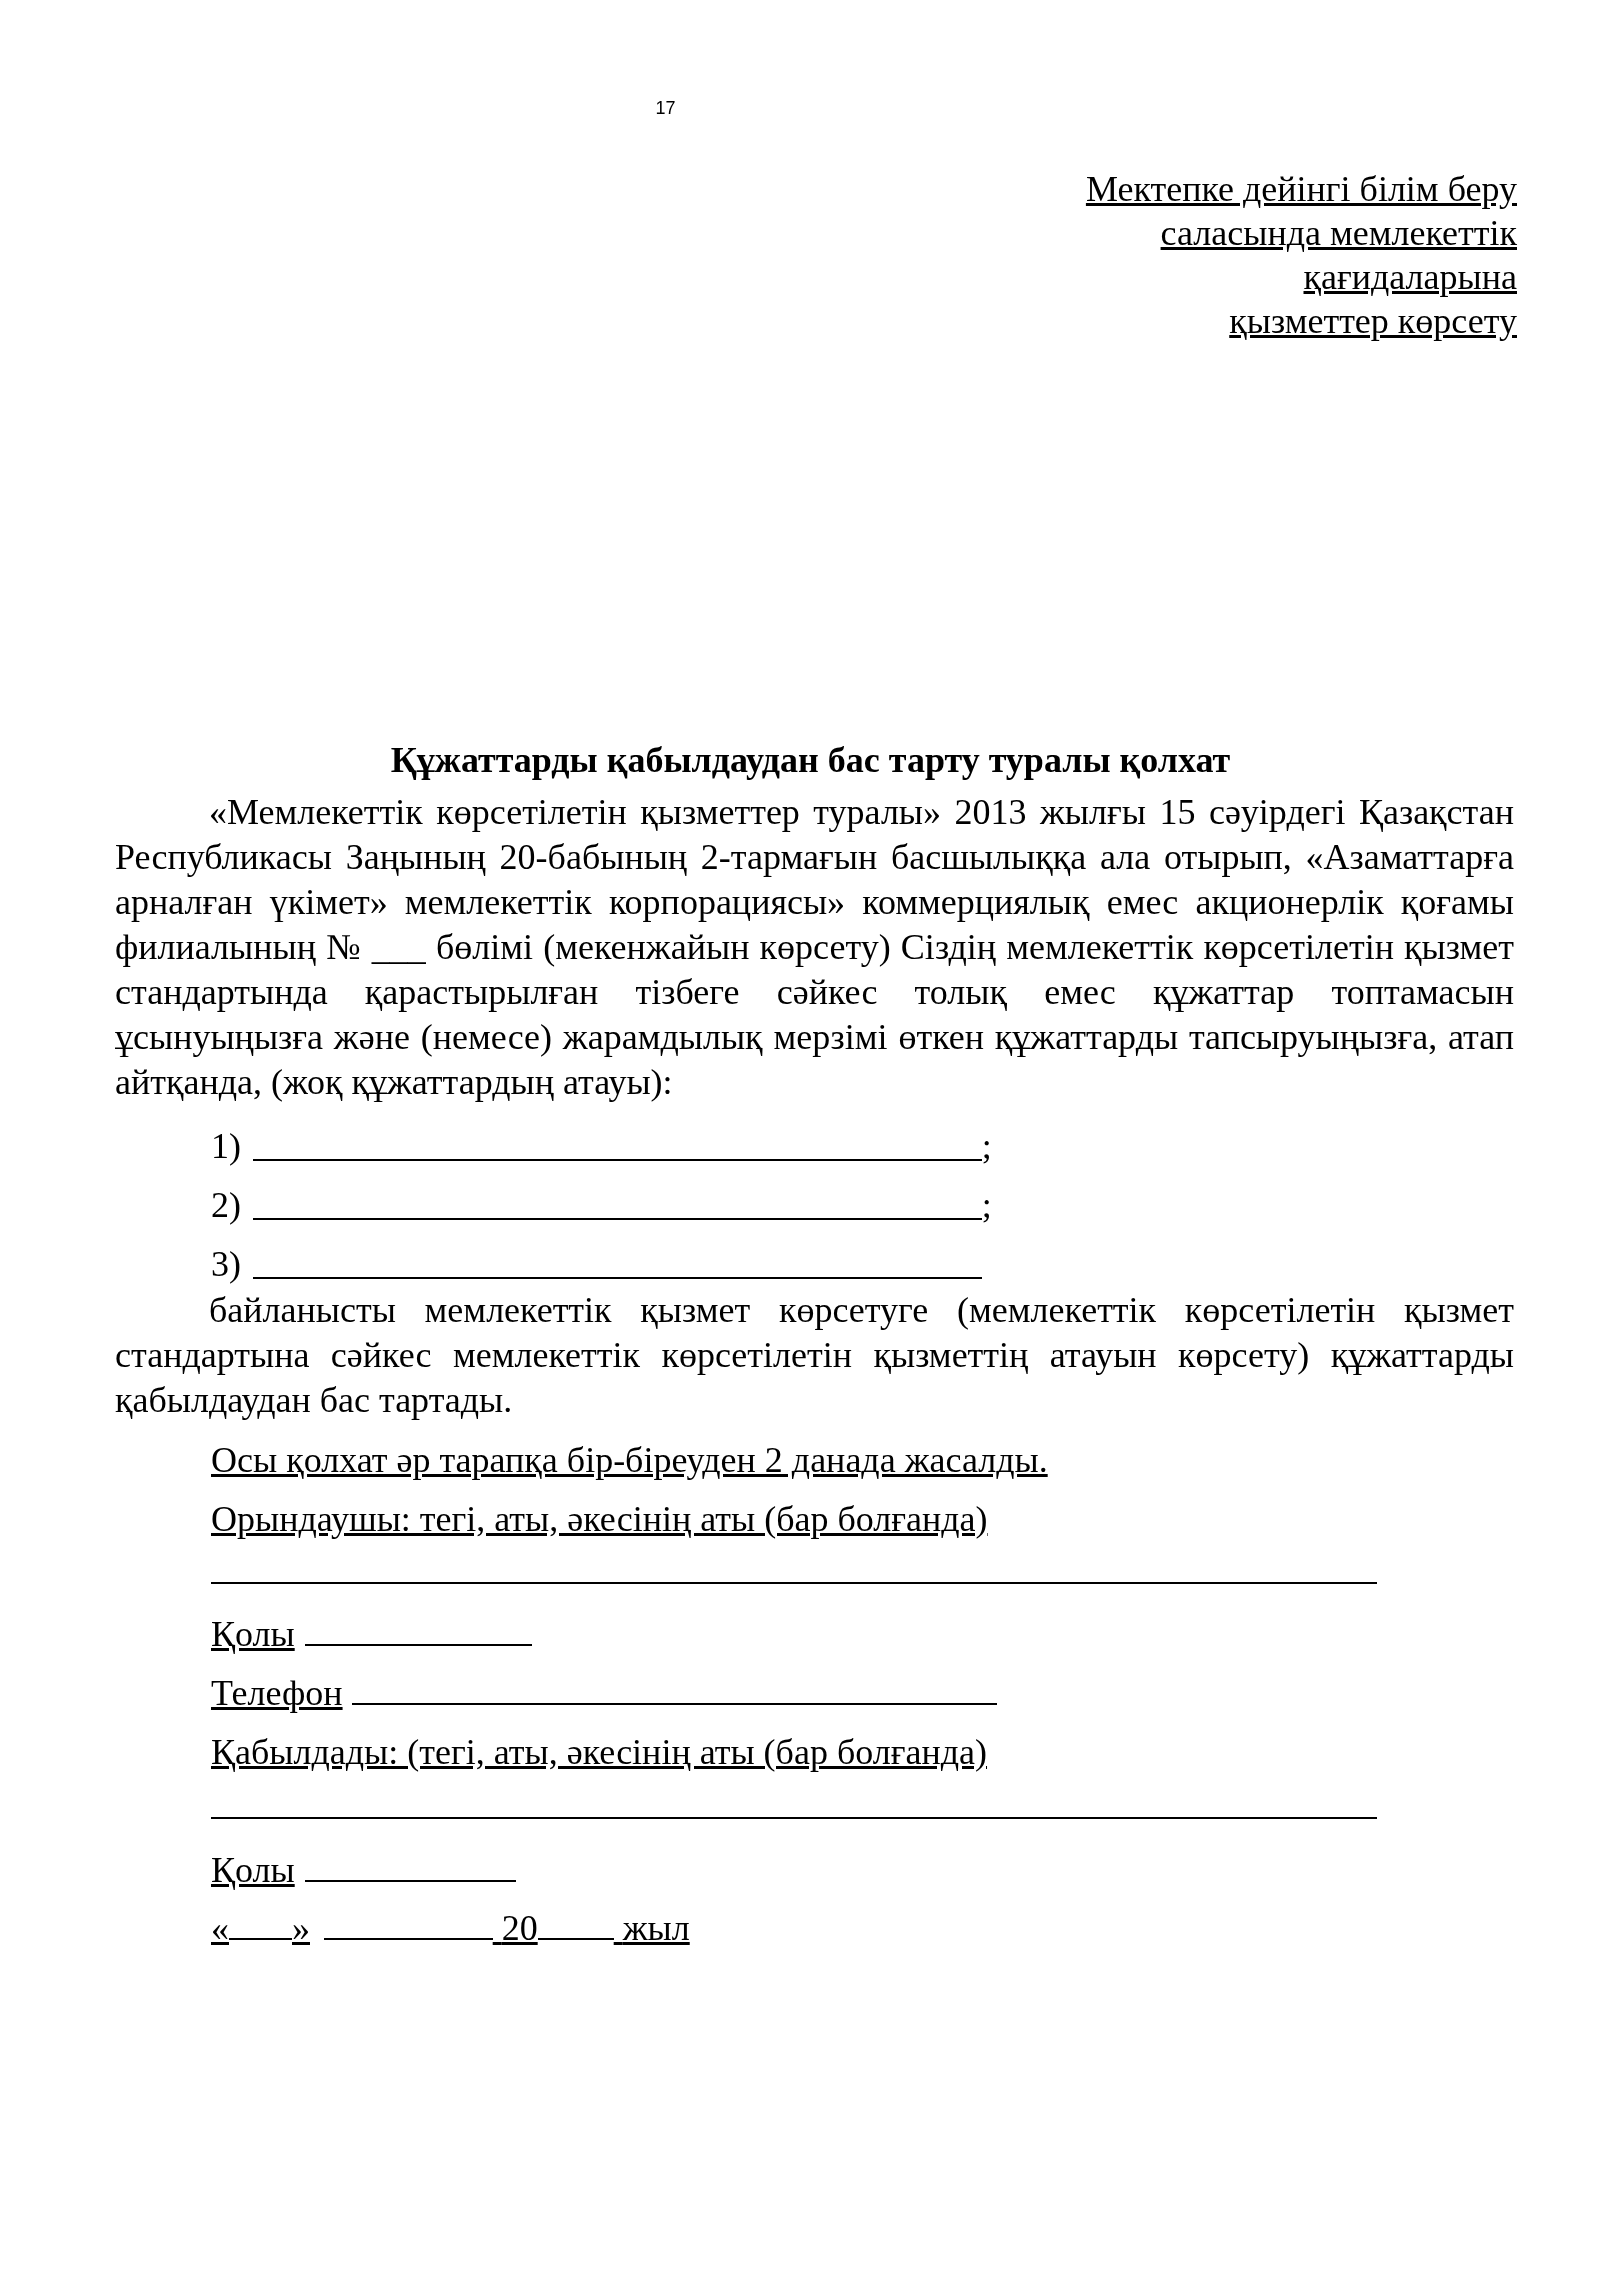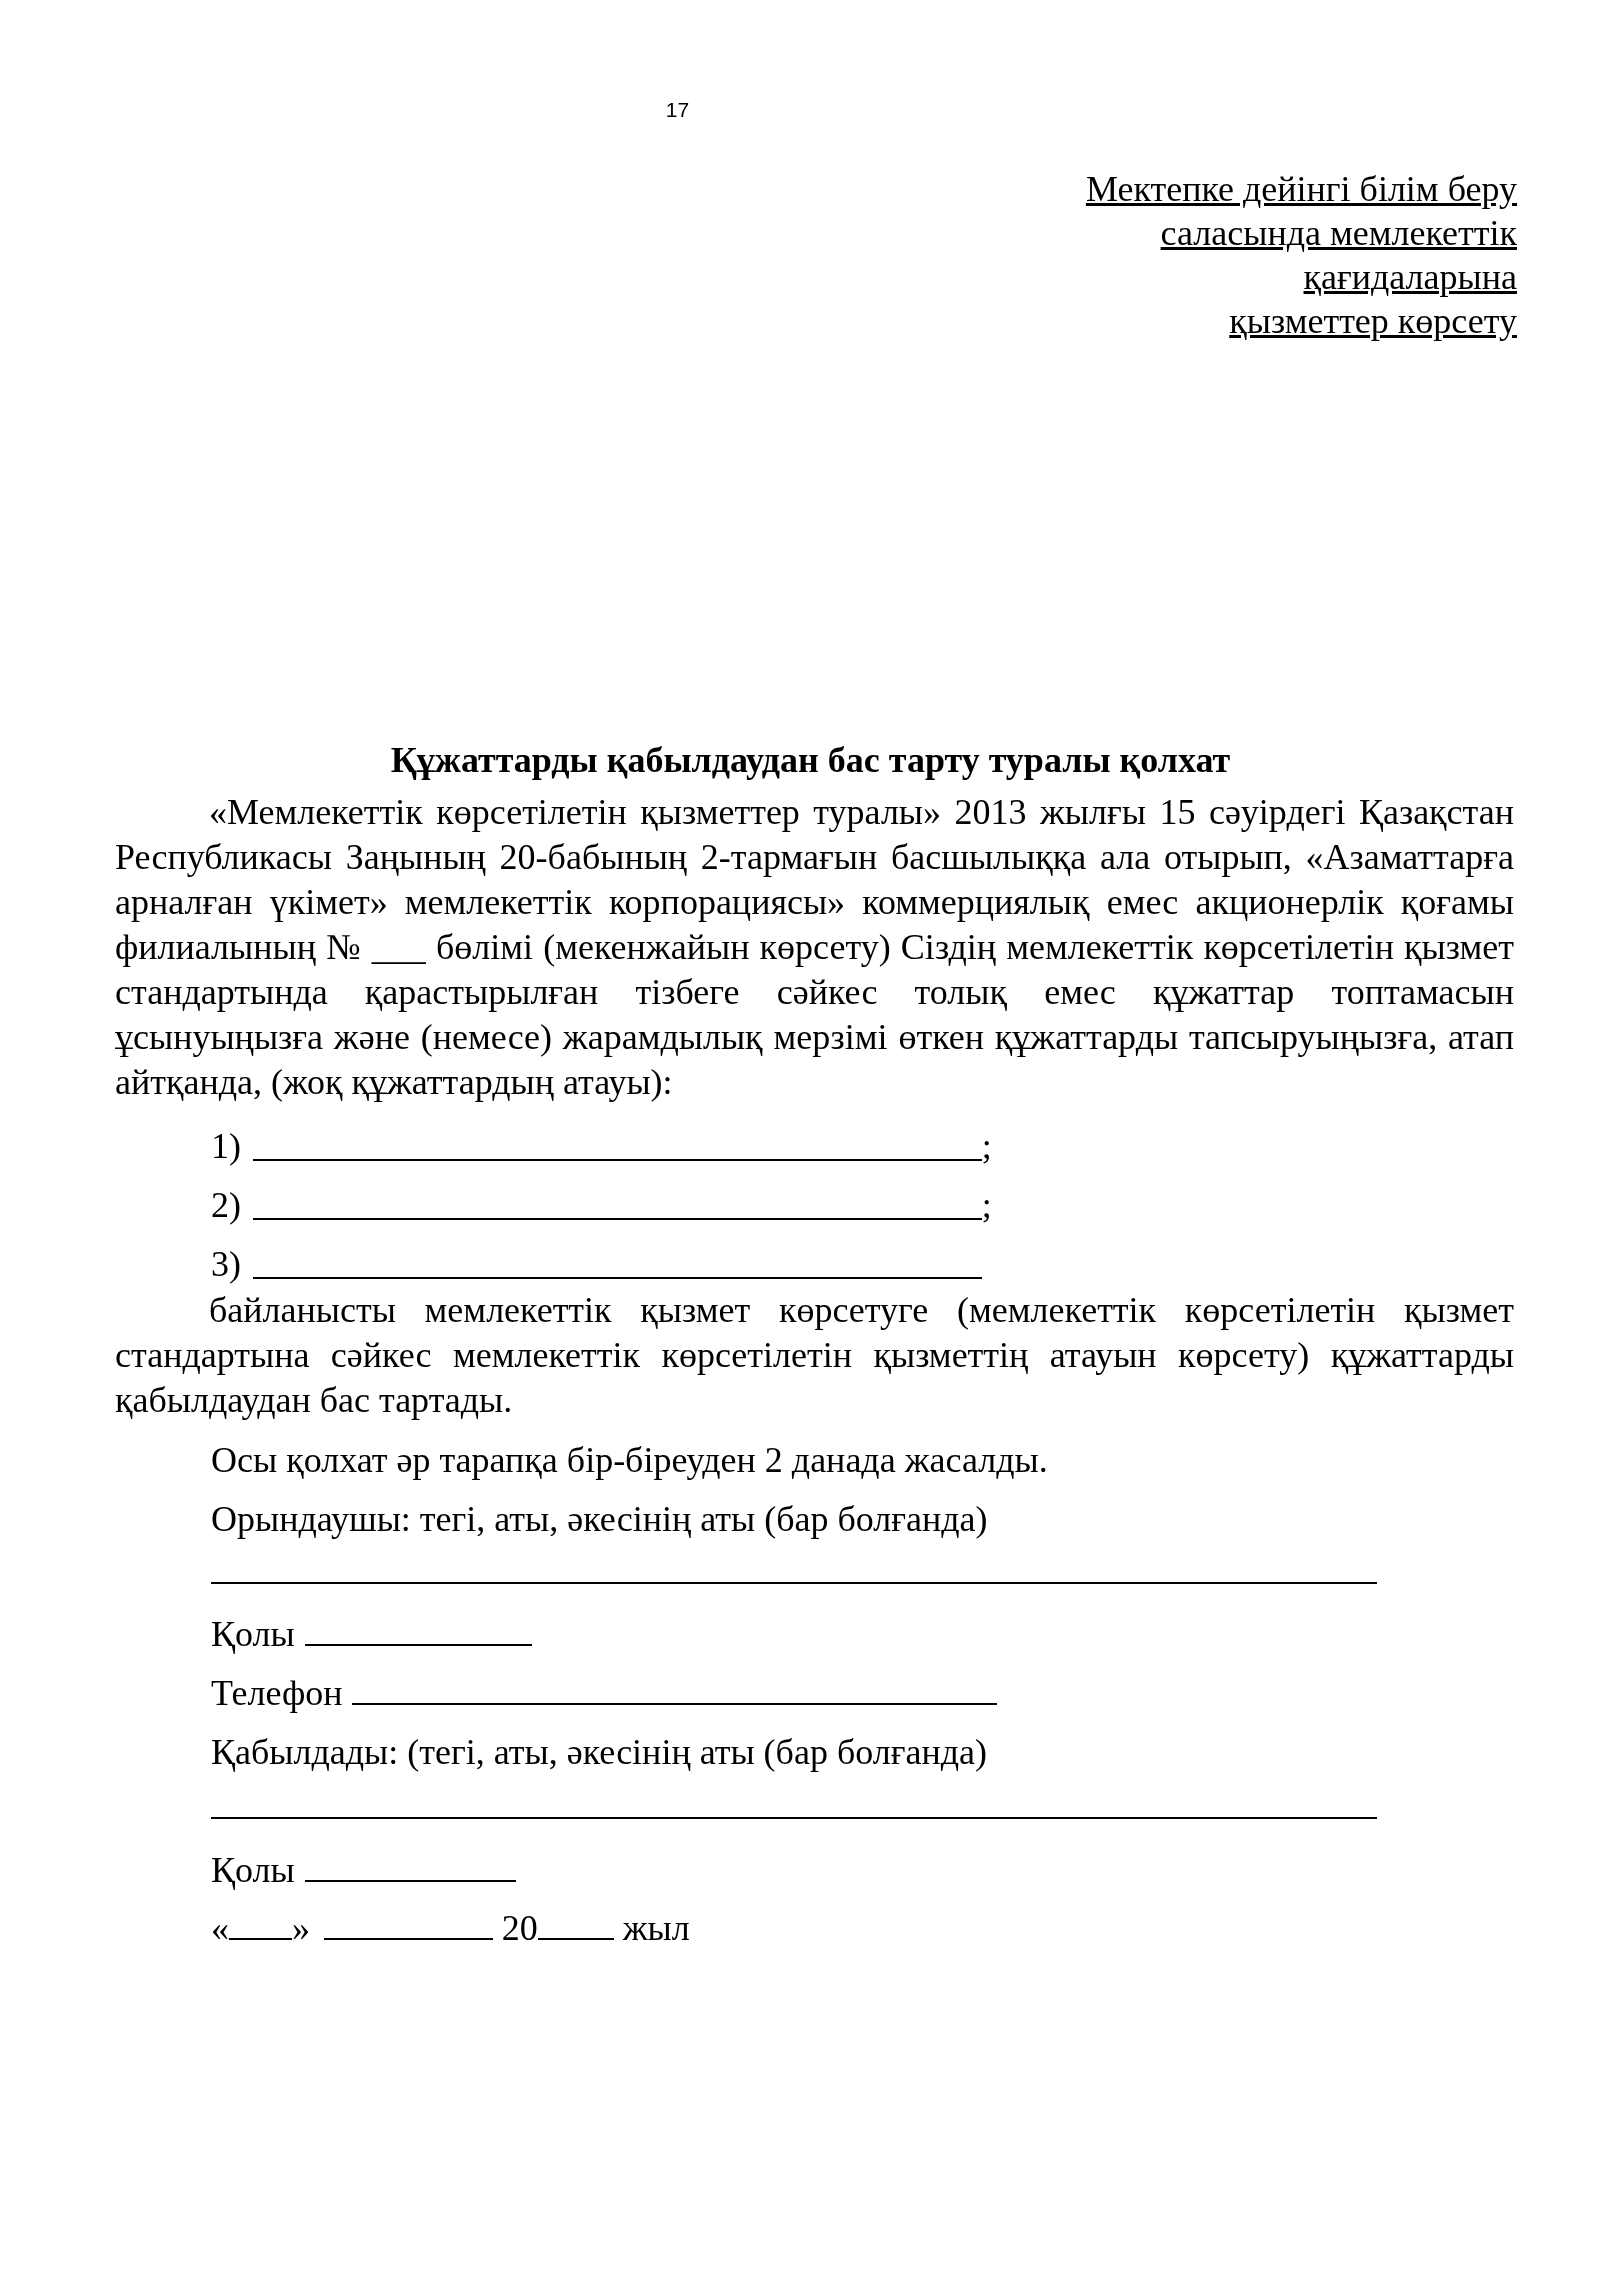--- a/index.html
+++ b/index.html
@@ -1,37 +1,37 @@
 <!DOCTYPE html>
 <html><head>
 <meta charset="utf-8">
 <style>
   html, body { margin: 0; padding: 0; background: #ffffff; }
   body { width: 1621px; height: 2293px; position: relative; overflow: hidden;
          font-family: "Liberation Serif", "DejaVu Serif", serif; color: #000; }
-  .page-number { position: absolute; top: 98px; left: 12px; width: 1331px; text-align: center;
-         font-family: "Liberation Sans", "DejaVu Sans", sans-serif; font-size: 21px; }
+  .page-number { position: absolute; top: 98px; left: 0; width: 1331px; text-align: center;
+         font-family: "Liberation Sans", "DejaVu Sans", sans-serif; font-size: 18px; }
   .annex { position: absolute; top: 167px; right: 104px; text-align: right;
          font-size: 36px; line-height: 44px; text-decoration: underline; }
   .annex div { white-space: nowrap; }
   .recipient { position: absolute; top: 431px; left: 980px; width: 524px; text-align: center;
          font-size: 35px; line-height: 43px; }
   .recipient .line { border-bottom: 2.9px solid #000; height: 0; margin: 0 0 9.8px 0; width: 519px; }
   .recipient .block { margin-bottom: 31px; }
   .title { position: absolute; top: 739px; left: 0; width: 1621px; text-align: center;
          font-size: 36px; font-weight: bold; font-family: "Liberation Serif", serif; }
   .body-para { position: absolute; left: 115px; width: 1399px; font-size: 36px; line-height: 45px;
          text-align: justify; text-align-last: left; }
   .p1 { top: 790px; }
   .indent { display: inline-block; width: 94px; }
   .list { position: absolute; left: 211px; top: 1108px; font-size: 36px; }
   .list-item { height: 59px; display: flex; align-items: flex-end; white-space: nowrap; }
   .blank { display: inline-block; border-bottom: 2.9px solid #000; height: 29px; margin-left: 11.8px; margin-bottom: 5.9px; }
   .p2 { top: 1288px; }
-  .plain { position: absolute; left: 211px; font-size: 36px; white-space: nowrap; }
+  .plain { position: absolute; left: 211px; font-size: 36px; white-space: nowrap; text-decoration: underline; }
   .full-line { position: absolute; left: 211px; width: 1166px; border-bottom: 2.9px solid #000; height: 0; }
   .sig-blank { display: inline-block; border-bottom: 2.9px solid #000; height: 29px; vertical-align: baseline; margin-left: 9.8px; }
 </style>
 </head>
 <body>
 
 <div class="page-number">17</div>
 
 <div class="annex">
   <div>Мектепке дейінгі білім беру</div>

